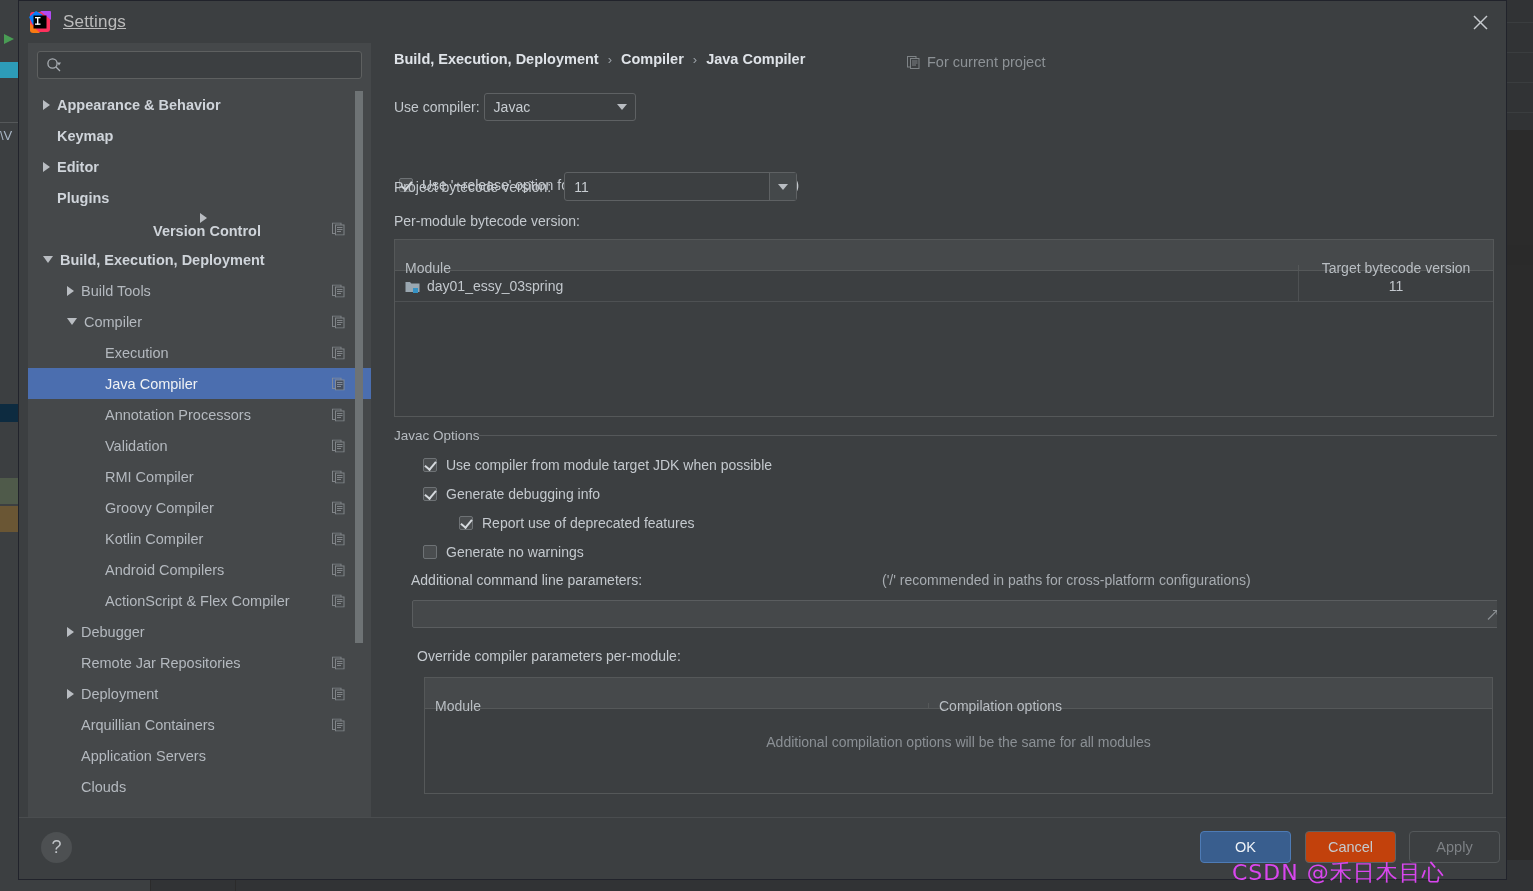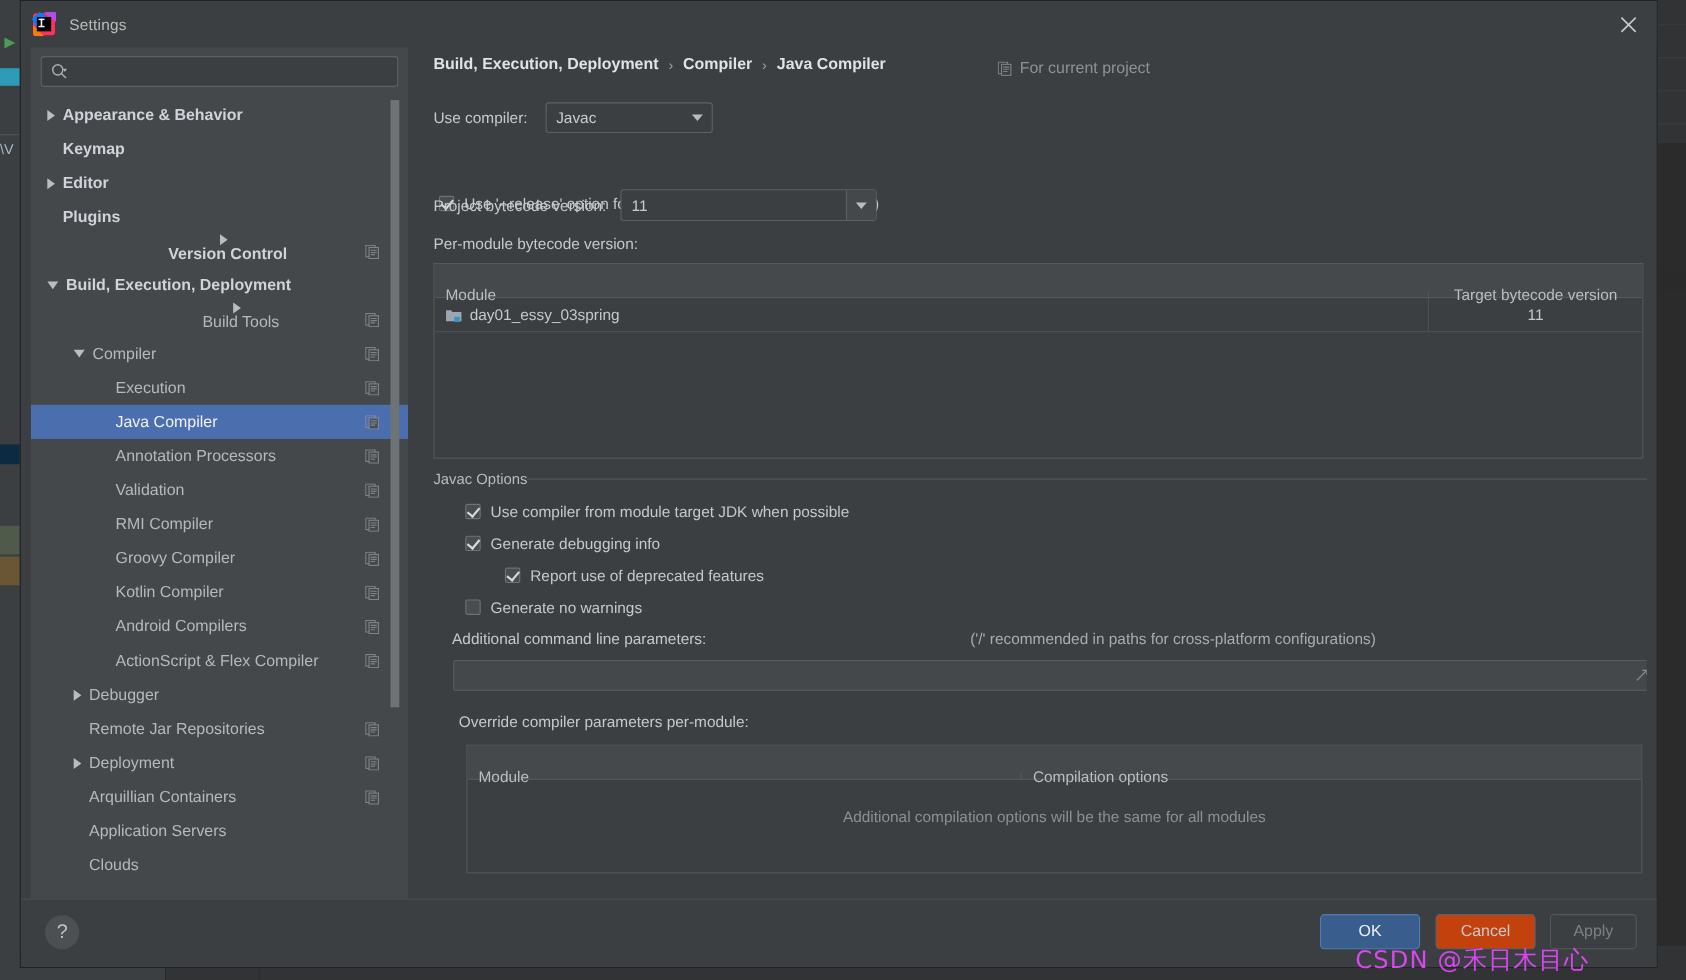--- a/index.html
+++ b/index.html
@@ -27,21 +27,21 @@
     position:absolute;left:18px;top:0;width:1489px;height:880px;
     background:#3c3f41;border:1px solid #21232b;
     box-sizing:border-box;
   }
   .titlebar{
     position:relative;height:42px;background:#3c3f41;
     display:flex;align-items:center;padding-left:10px;box-sizing:border-box;
   }
   .app-logo{width:22px;height:22px;position:relative;flex:0 0 auto;margin-right:12px;}
   .title-text{
-    font-size:14px;color:#bbbbbb;letter-spacing:.2px;
+    font-size:17px;color:#bbbbbb;letter-spacing:.2px;text-decoration:underline;
   }
   .close-btn{
     position:absolute;right:10px;top:6px;width:32px;height:30px;
     display:flex;align-items:center;justify-content:center;cursor:pointer;
   }
   .close-btn svg{display:block;}
 
   
   .dlg-body{position:absolute;left:0;top:42px;right:0;bottom:61px;}
   .sidebar{
@@ -286,21 +286,21 @@
                   <rect x="3.5" y="2.5" width="8.5" height="10" fill="#45484a" stroke="#8d9296"></rect>
                   <line x1="5" y1="5" x2="10.5" y2="5" stroke="#8d9296"></line>
                   <line x1="5" y1="7" x2="10.5" y2="7" stroke="#8d9296"></line>
                   <line x1="5" y1="9" x2="9" y2="9" stroke="#8d9296"></line>
                 </svg></span>
             </div>
             <div class="tree-item top-level" style="padding-left: 15px;">
               <span class="arrow down"></span>
               <span>Build, Execution, Deployment</span>
             </div>
-            <div class="tree-item" style="padding-left: 39px; flex-direction: column;">
+            <div class="tree-item" style="padding-left: 39px;">
               <span class="arrow right"></span>
               <span>Build Tools</span>
               <span class="copy-badge"><svg width="13" height="13" viewBox="0 0 13 13">
                   <rect x="0.5" y="0.5" width="8.5" height="10.5" fill="none" stroke="#8d9296"></rect>
                   <rect x="3.5" y="2.5" width="8.5" height="10" fill="#45484a" stroke="#8d9296"></rect>
                   <line x1="5" y1="5" x2="10.5" y2="5" stroke="#8d9296"></line>
                   <line x1="5" y1="7" x2="10.5" y2="7" stroke="#8d9296"></line>
                   <line x1="5" y1="9" x2="9" y2="9" stroke="#8d9296"></line>
                 </svg></span>
             </div>
@@ -483,21 +483,21 @@
               <line x1="5" y1="5" x2="10.5" y2="5" stroke="#8d9296"></line>
               <line x1="5" y1="7" x2="10.5" y2="7" stroke="#8d9296"></line>
               <line x1="5" y1="9" x2="9" y2="9" stroke="#8d9296"></line>
             </svg>
           </span>
           <span>For current project</span>
         </div>
 
         <div class="row" style="left:14px;top:50px;">
           <span class="lbl">Use compiler:</span>
-          <span class="combo" style="width:152px;margin-left:16px;">
+          <span class="combo" style="width:152px;margin-left:4px;">
             <span class="val">Javac</span>
             <span class="arrowbtn">
                 <span class="tri-down"></span>
               </span>
           </span>
         </div>
 
         <div class="chk" style="position:absolute;left:19px;top:134px;">
           <span class="chkbox on"></span>
           <span class="txt">Use '--release' option for cross-compilation (Java 9 and later)</span>
@@ -584,18 +584,18 @@
           <div class="pm-btn">−</div>
         </div>
 
       </div>
     </div>
 
     <div class="footer">
       <div class="help-btn">?</div>
       <div class="btn primary" style="left:1181px;width:91px;">OK</div>
       <div class="btn normal" style="left:1286px;width:91px;">Cancel</div>
-      <div class="btn disabled" style="left:1390px;width:79px;">Apply</div>
+      <div class="btn disabled" style="left:1390px;width:91px;">Apply</div>
     </div>
   </div>
 
   <div class="watermark">CSDN @禾日木目心</div>
 </div>
 
 </body></html>

